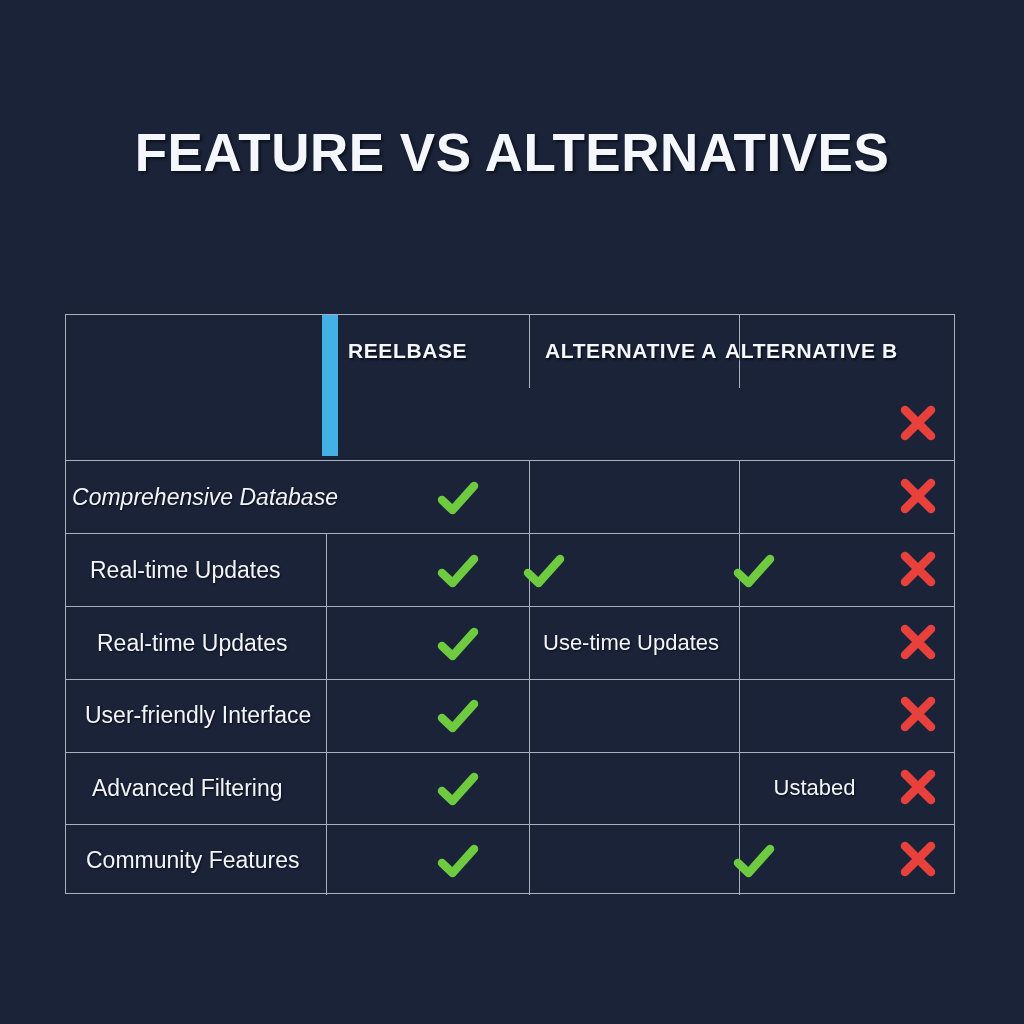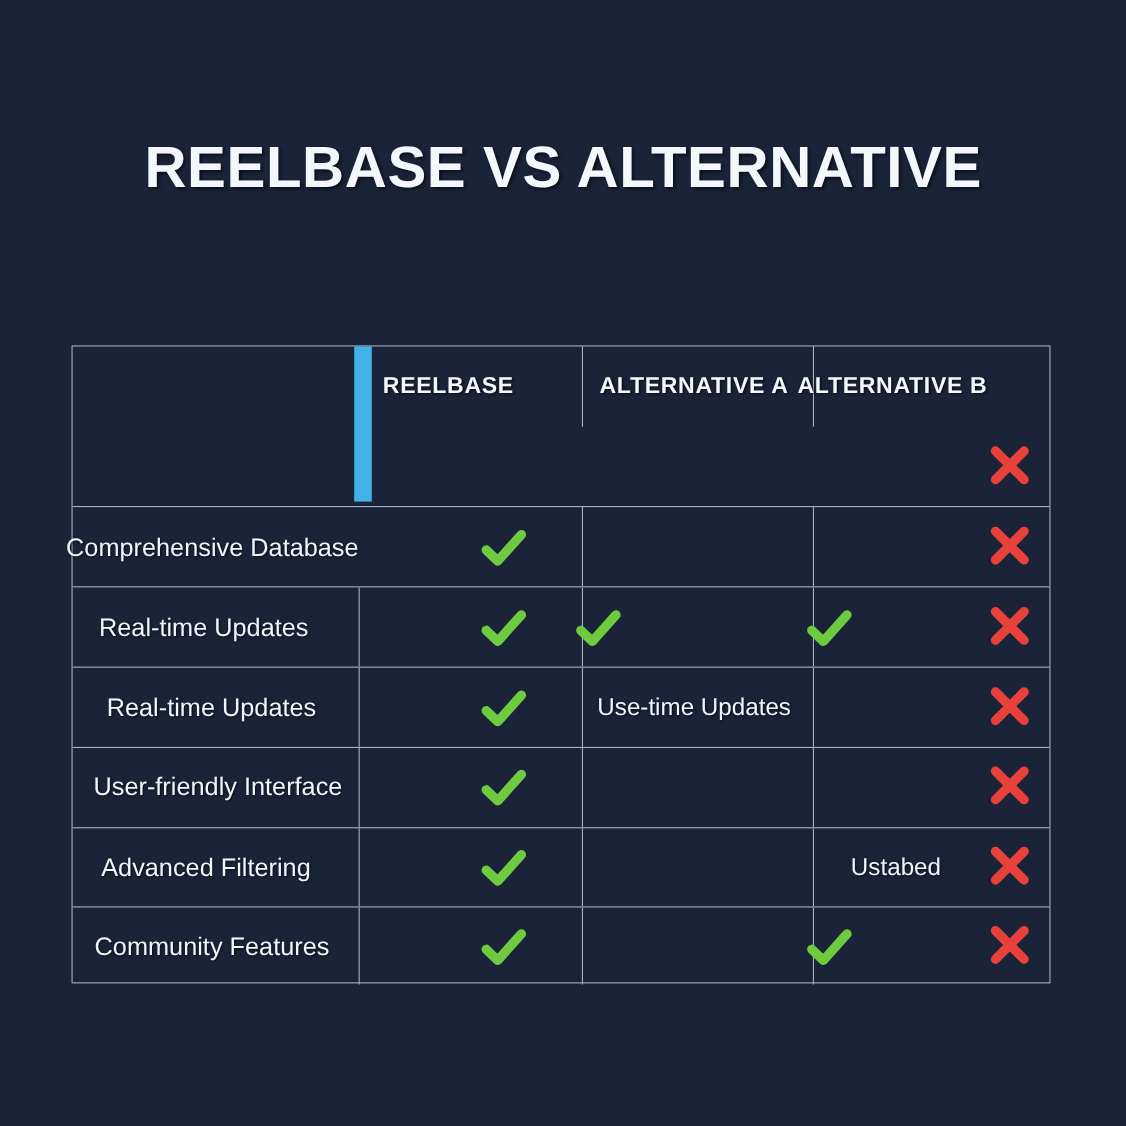--- a/index.html
+++ b/index.html
@@ -122,21 +122,21 @@
 
   
   .outer-x {
     position: absolute;
     z-index: 6;
   }
 </style>
 </head>
 <body>
 
-<div id="page-title">REELBASE VS ALTERNATIVE</div>
+<div id="page-title">FEATURE VS ALTERNATIVES</div>
 
 <div id="comparison-table">
 
 <div class="trow" style="top: 0px; height: 72.5px;">
       <div class="vline" style="left: 259.5px;"></div>
       <div class="vline" style="left: 462.5px;"></div>
       <div class="vline" style="left: 672.5px;"></div>
       <div class="cell c-label" style="justify-content: flex-start; padding-left: 18px;">
         <span class="head-text"></span>
       </div>
@@ -146,21 +146,21 @@
       <div class="cell c-alta" style="justify-content: flex-start; padding-left: 16px; text-align: center;">
         <span class="head-text">ALTERNATIVE A</span>
       </div>
       <div class="cell c-altb" style="justify-content: flex-start; padding-left: 19px;">
         <span class="head-text">ALTERNATIVE B</span>
       </div>
     </div>
     <div class="trow divider-top" style="top: 145px; height: 73px;">
       <div class="vline" style="left: 462.5px;"></div>
       <div class="vline" style="left: 672.5px;"></div>
-      <div class="cell c-label" style="justify-content: flex-end; padding-left: 18px;">
+      <div class="cell c-label" style="justify-content: center; padding-left: 18px; font-style: italic;">
         <span class="label-text">Comprehensive Database</span>
       </div>
       <span class="mark" style="left: 369px; top: 13.5px;">
         <svg width="46" height="46" viewBox="0 0 46 46">
           <path d="M7 25 L17.5 35 L39 11" fill="none" stroke="#6ecb3f" stroke-width="8.5" stroke-linecap="round" stroke-linejoin="round"></path>
         </svg>
       </span>
     </div>
     <div class="trow divider-top" style="top: 218px; height: 73px;">
       <div class="vline" style="left: 259.5px;"></div>

